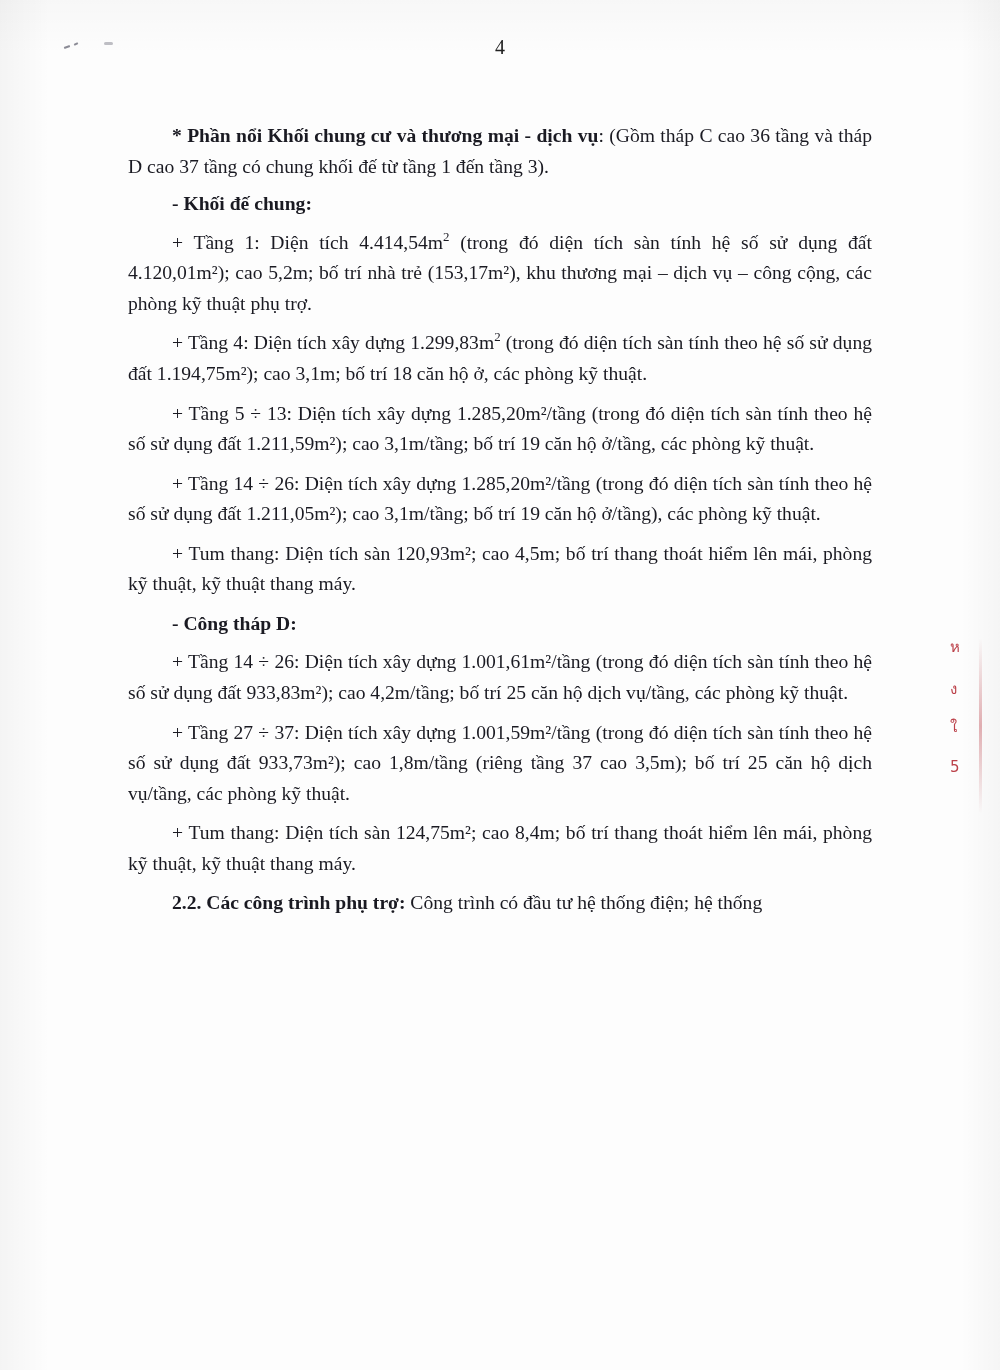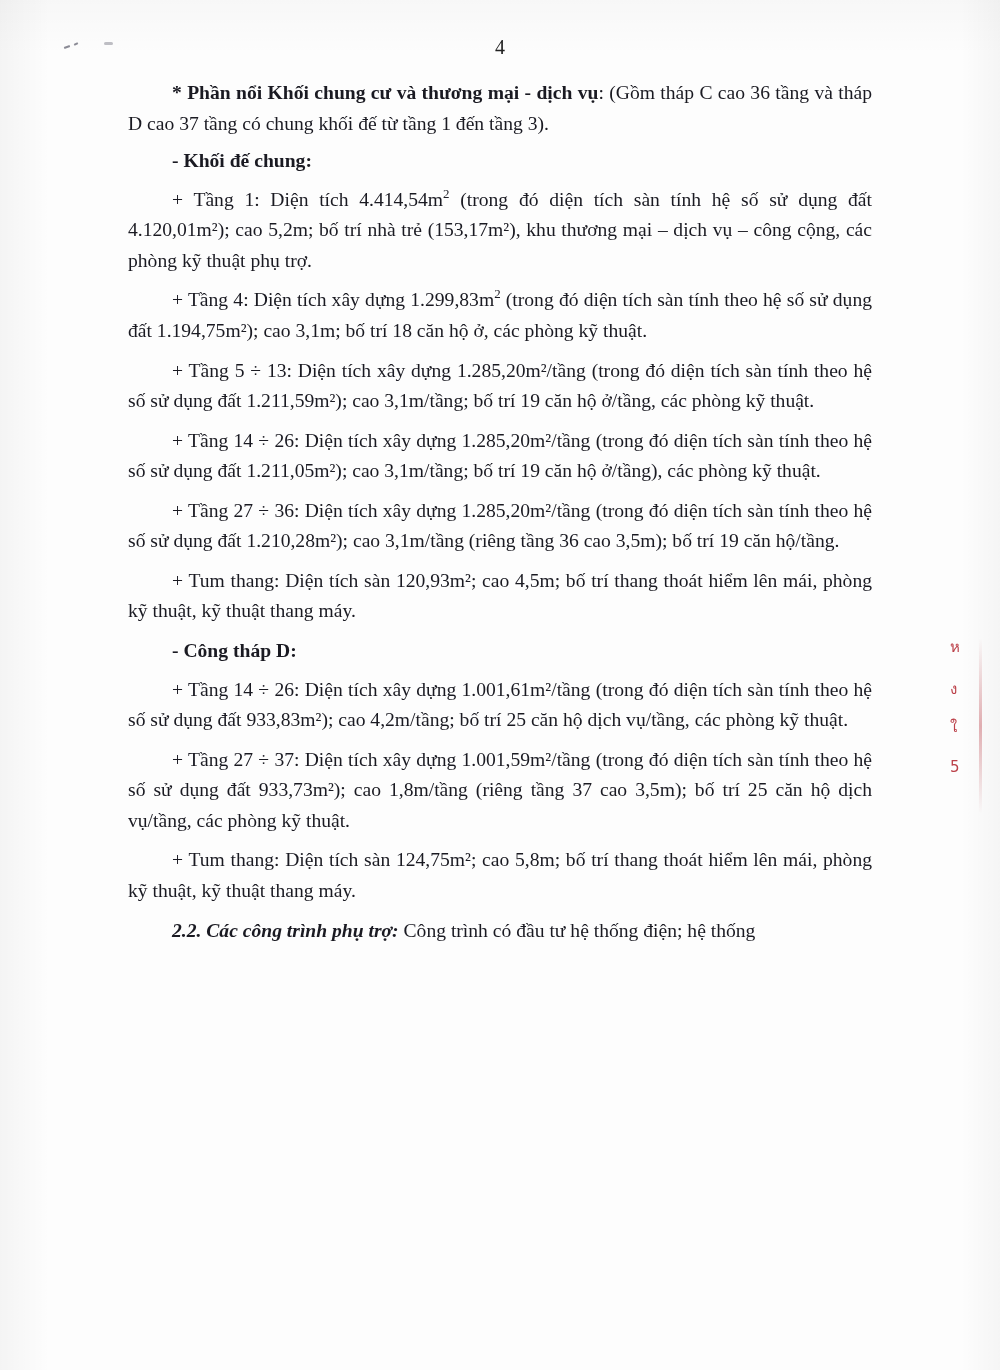--- a/index.html
+++ b/index.html
@@ -62,28 +62,28 @@
     width: 744px;
     font-size: 19.6px;
     line-height: 1.56;
     text-align: justify;
     text-justify: inter-word;
   }
   p {
     margin: 0 0 9px 0;
     text-indent: 44px;
   }
-  p.tight { margin-bottom: 7px; }
+  p.tight { margin-bottom: 7px; margin-top: 43px; }
   p.heading {
     text-indent: 44px;
     font-weight: bold;
     margin-bottom: 8px;
   }
   b, strong { font-weight: bold; }
-  .bi { font-weight: bold; font-style: italic; }
+  .bi { font-weight: bold; }
   sup {
     font-size: 0.66em;
     vertical-align: super;
     line-height: 0;
   }
   .stamp {
     position: absolute;
     right: 24px;
     top: 640px;
     width: 26px;
@@ -123,26 +123,25 @@
 
   <div class="page-number">4</div>
 
   <div class="content">
     <p class="tight"><b>* Phần nổi Khối chung cư và thương mại - dịch vụ</b>: (Gồm tháp C cao 36 tầng và tháp D cao 37 tầng có chung khối đế từ tầng 1 đến tầng 3).</p>
     <p class="heading"><b>- Khối đế chung:</b></p>
     <p>+ Tầng 1: Diện tích 4.414,54m<sup>2</sup> (trong đó diện tích sàn tính hệ số sử dụng đất 4.120,01m²); cao 5,2m; bố trí nhà trẻ (153,17m²), khu thương mại – dịch vụ – công cộng, các phòng kỹ thuật phụ trợ.</p>
     <p>+ Tầng 4: Diện tích xây dựng 1.299,83m<sup>2</sup> (trong đó diện tích sàn tính theo hệ số sử dụng đất 1.194,75m²); cao 3,1m; bố trí 18 căn hộ ở, các phòng kỹ thuật.</p>
     <p>+ Tầng 5 ÷ 13: Diện tích xây dựng 1.285,20m²/tầng (trong đó diện tích sàn tính theo hệ số sử dụng đất 1.211,59m²); cao 3,1m/tầng; bố trí 19 căn hộ ở/tầng, các phòng kỹ thuật.</p>
     <p>+ Tầng 14 ÷ 26: Diện tích xây dựng 1.285,20m²/tầng (trong đó diện tích sàn tính theo hệ số sử dụng đất 1.211,05m²); cao 3,1m/tầng; bố trí 19 căn hộ ở/tầng), các phòng kỹ thuật.</p>
-    <p>+ Tầng 27 ÷ 36: Diện tích xây dựng 1.285,20m²/tầng (trong đó diện tích sàn tính theo hệ số sử dụng đất 1.210,28m²); cao 3,1m/tầng (riêng tầng 36 cao 3,5m); bố trí 19 căn hộ/tầng.</p>
     <p>+ Tum thang: Diện tích sàn 120,93m²; cao 4,5m; bố trí thang thoát hiểm lên mái, phòng kỹ thuật, kỹ thuật thang máy.</p>
     <p class="heading"><b>- Công tháp D:</b></p>
     <p>+ Tầng 14 ÷ 26: Diện tích xây dựng 1.001,61m²/tầng (trong đó diện tích sàn tính theo hệ số sử dụng đất 933,83m²); cao 4,2m/tầng; bố trí 25 căn hộ dịch vụ/tầng, các phòng kỹ thuật.</p>
     <p>+ Tầng 27 ÷ 37: Diện tích xây dựng 1.001,59m²/tầng (trong đó diện tích sàn tính theo hệ số sử dụng đất 933,73m²); cao 1,8m/tầng (riêng tầng 37 cao 3,5m); bố trí 25 căn hộ dịch vụ/tầng, các phòng kỹ thuật.</p>
-    <p>+ Tum thang: Diện tích sàn 124,75m²; cao 5,8m; bố trí thang thoát hiểm lên mái, phòng kỹ thuật, kỹ thuật thang máy.</p>
+    <p>+ Tum thang: Diện tích sàn 124,75m²; cao 8,4m; bố trí thang thoát hiểm lên mái, phòng kỹ thuật, kỹ thuật thang máy.</p>
     <p><span class="bi">2.2. Các công trình phụ trợ:</span> Công trình có đầu tư hệ thống điện; hệ thống</p>
   </div>
 
   <div class="stamp-edge"></div>
   <div class="stamp">
     <div class="s1">ห</div>
     <div class="s2">ง</div>
     <div class="s3">ใ</div>
     <div class="s4">5</div>
   </div>

